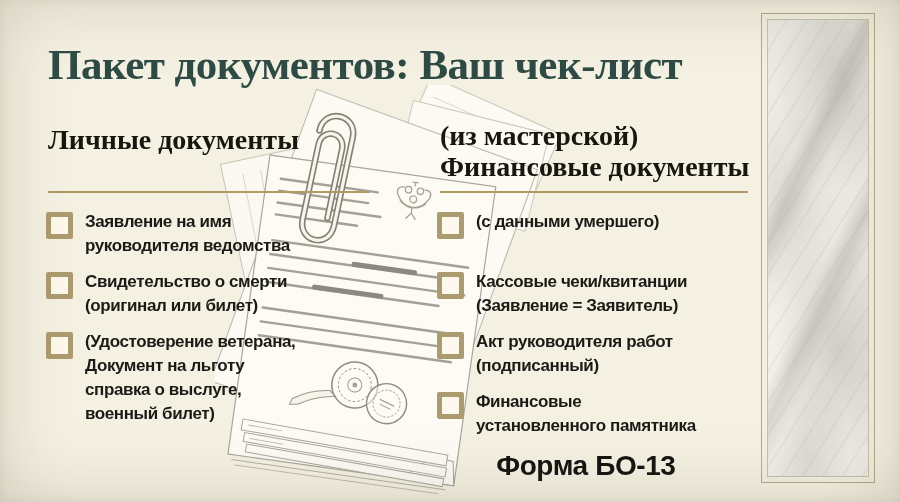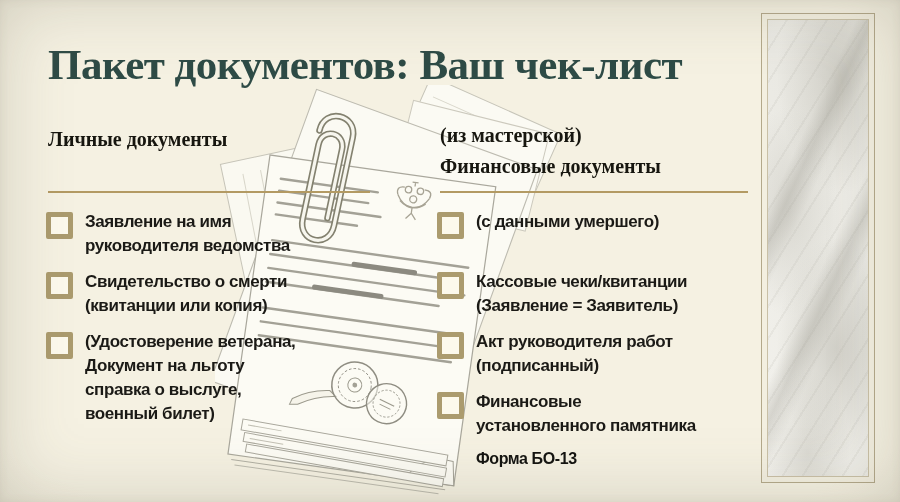--- a/index.html
+++ b/index.html
@@ -14,42 +14,42 @@
     content:""; position:absolute; inset:0; pointer-events:none; z-index:6;
     box-shadow: inset 0 0 70px rgba(105,100,80,0.25), inset 0 0 10px rgba(105,100,80,0.10);
   }
   .title{
     position:absolute; left:48px; top:40px; z-index:3;
     font-family:"Liberation Serif", serif; font-weight:bold;
     font-size:43px; letter-spacing:-0.5px; color:#2e4b46; white-space:nowrap;
   }
   .col-header{
     position:absolute; z-index:3; font-family:"Liberation Serif", serif;
-    font-weight:bold; font-size:20px; color:#17160f; line-height:31px; white-space:nowrap;
+    font-weight:bold; font-size:28px; color:#17160f; line-height:31px; white-space:nowrap;
   }
   .hdr-left{ left:48px; top:124px; }
   .hdr-right{ left:440px; top:120px; }
   .rule{ position:absolute; top:191px; height:2px; background:#b39a63; z-index:3; }
   .rule-left{ left:48px; width:322px; }
   .rule-right{ left:440px; width:308px; }
   .col{ position:absolute; top:210px; z-index:3; }
   .col-l{ left:46px; }
   .col-r{ left:437px; }
   .item{ position:relative; padding-left:39px; margin-bottom:12px; min-height:48px; }
   .cb{
     position:absolute; left:0; top:2px; width:27px; height:27px; box-sizing:border-box;
     border:5px solid #ab9b6e; background:#fcf9ec; border-radius:2px;
   }
   .line{
     display:block; white-space:nowrap;
     font-size:17px; line-height:24px; font-weight:600; letter-spacing:-0.4px; color:#1b1a16;
   }
   .footnote{
-    padding-left:39px; font-size:16px; font-weight:bold;
-    letter-spacing:-0.4px; color:#131310; white-space:nowrap;
+    padding-left:39px; font-size:28px; font-weight:bold;
+    letter-spacing:-0.4px; color:#131310; white-space:nowrap;text-align:center;
   }
   .illus{ position:absolute; left:215px; top:85px; width:350px; height:415px; z-index:1; }
   .marble-frame{
     position:absolute; left:761px; top:13px; width:114px; height:470px; z-index:2;
     box-sizing:border-box; border:1px solid #b3a88a; padding:5px; background:#f3efe0;
   }
   .marble{
     width:100%; height:100%; box-sizing:border-box; border:1px solid #c9c0a6;
     background:
       radial-gradient(90px 170px at 72% 12%, rgba(168,166,155,0.45), rgba(168,166,155,0) 70%),
@@ -171,21 +171,21 @@
 
   <div class="col col-l">
     <div class="item">
       <span class="cb"></span>
       <span class="line">Заявление на имя</span>
       <span class="line">руководителя ведомства</span>
     </div>
     <div class="item">
       <span class="cb"></span>
       <span class="line">Свидетельство о смерти</span>
-      <span class="line">(квитанции или копия)</span>
+      <span class="line">(оригинал или билет)</span>
     </div>
     <div class="item">
       <span class="cb"></span>
       <span class="line">(Удостоверение ветерана,</span>
       <span class="line">Документ на льготу</span>
       <span class="line">справка о выслуге,</span>
       <span class="line">военный билет)</span>
     </div>
   </div>
 

